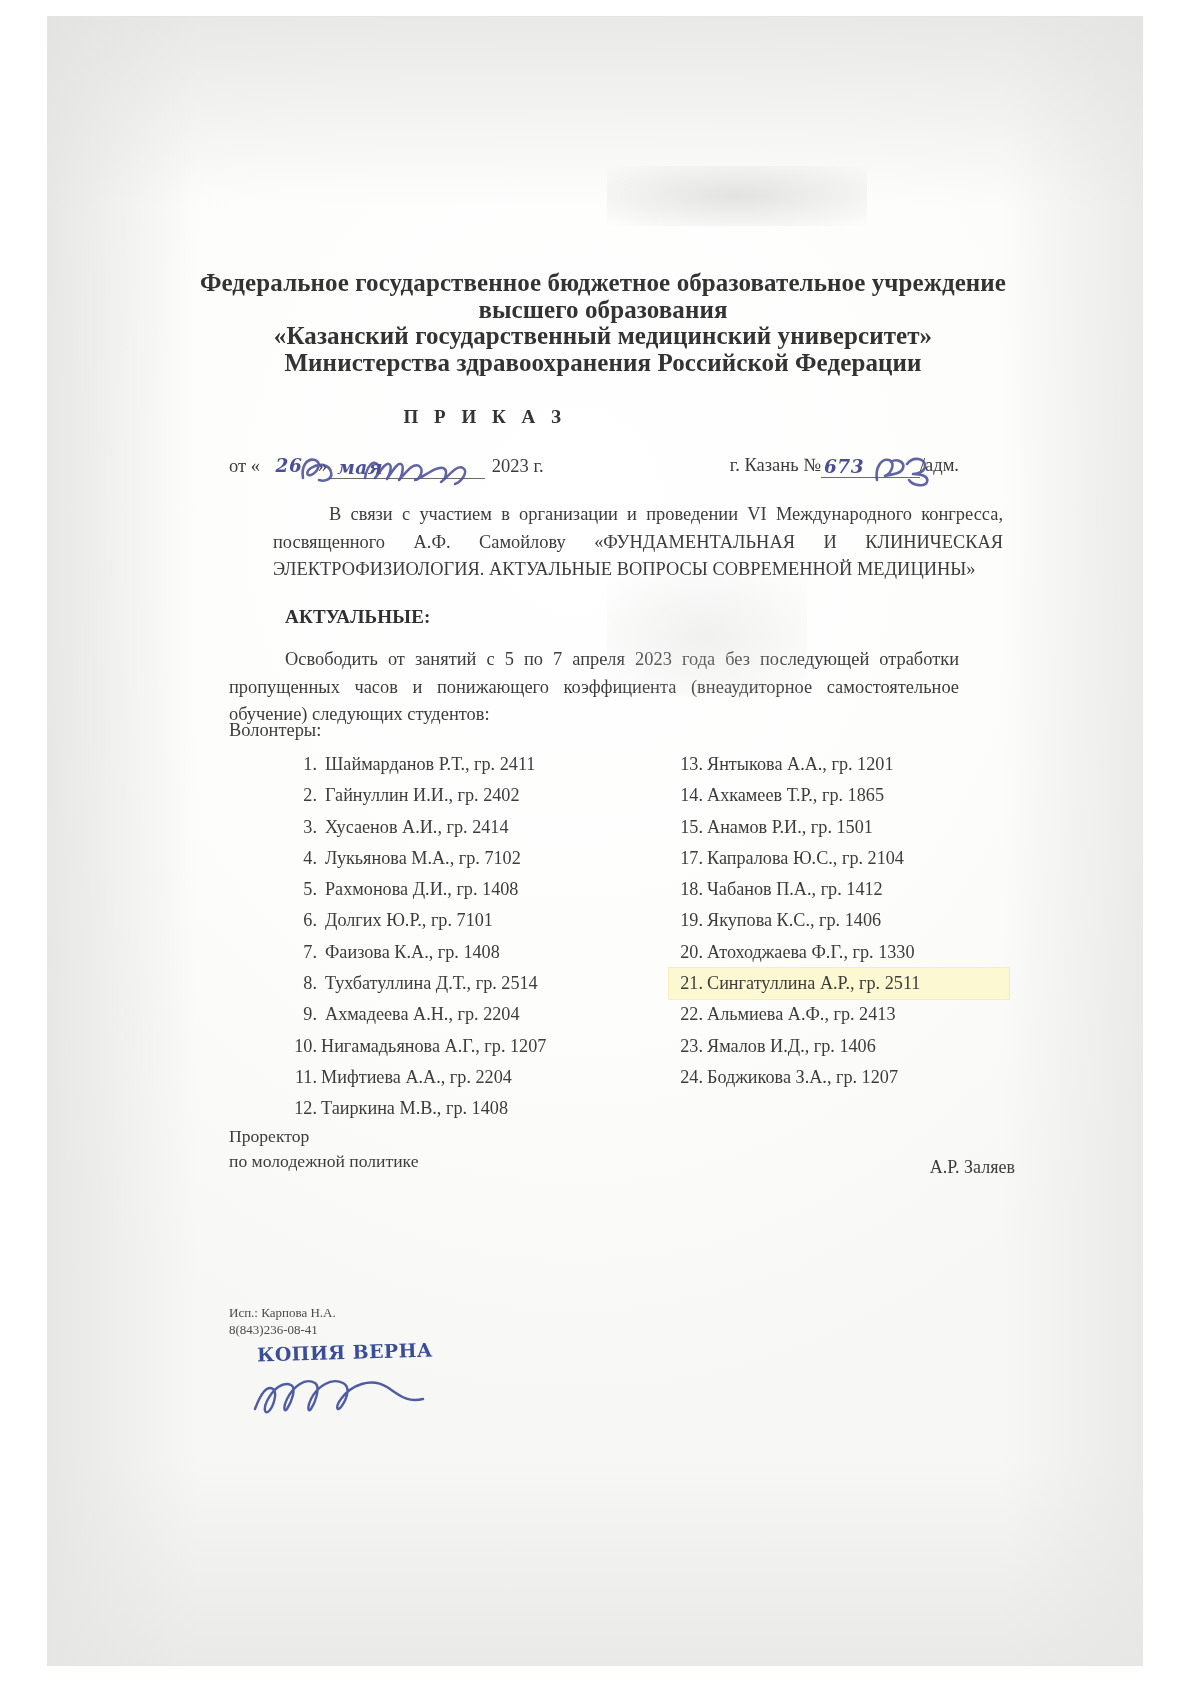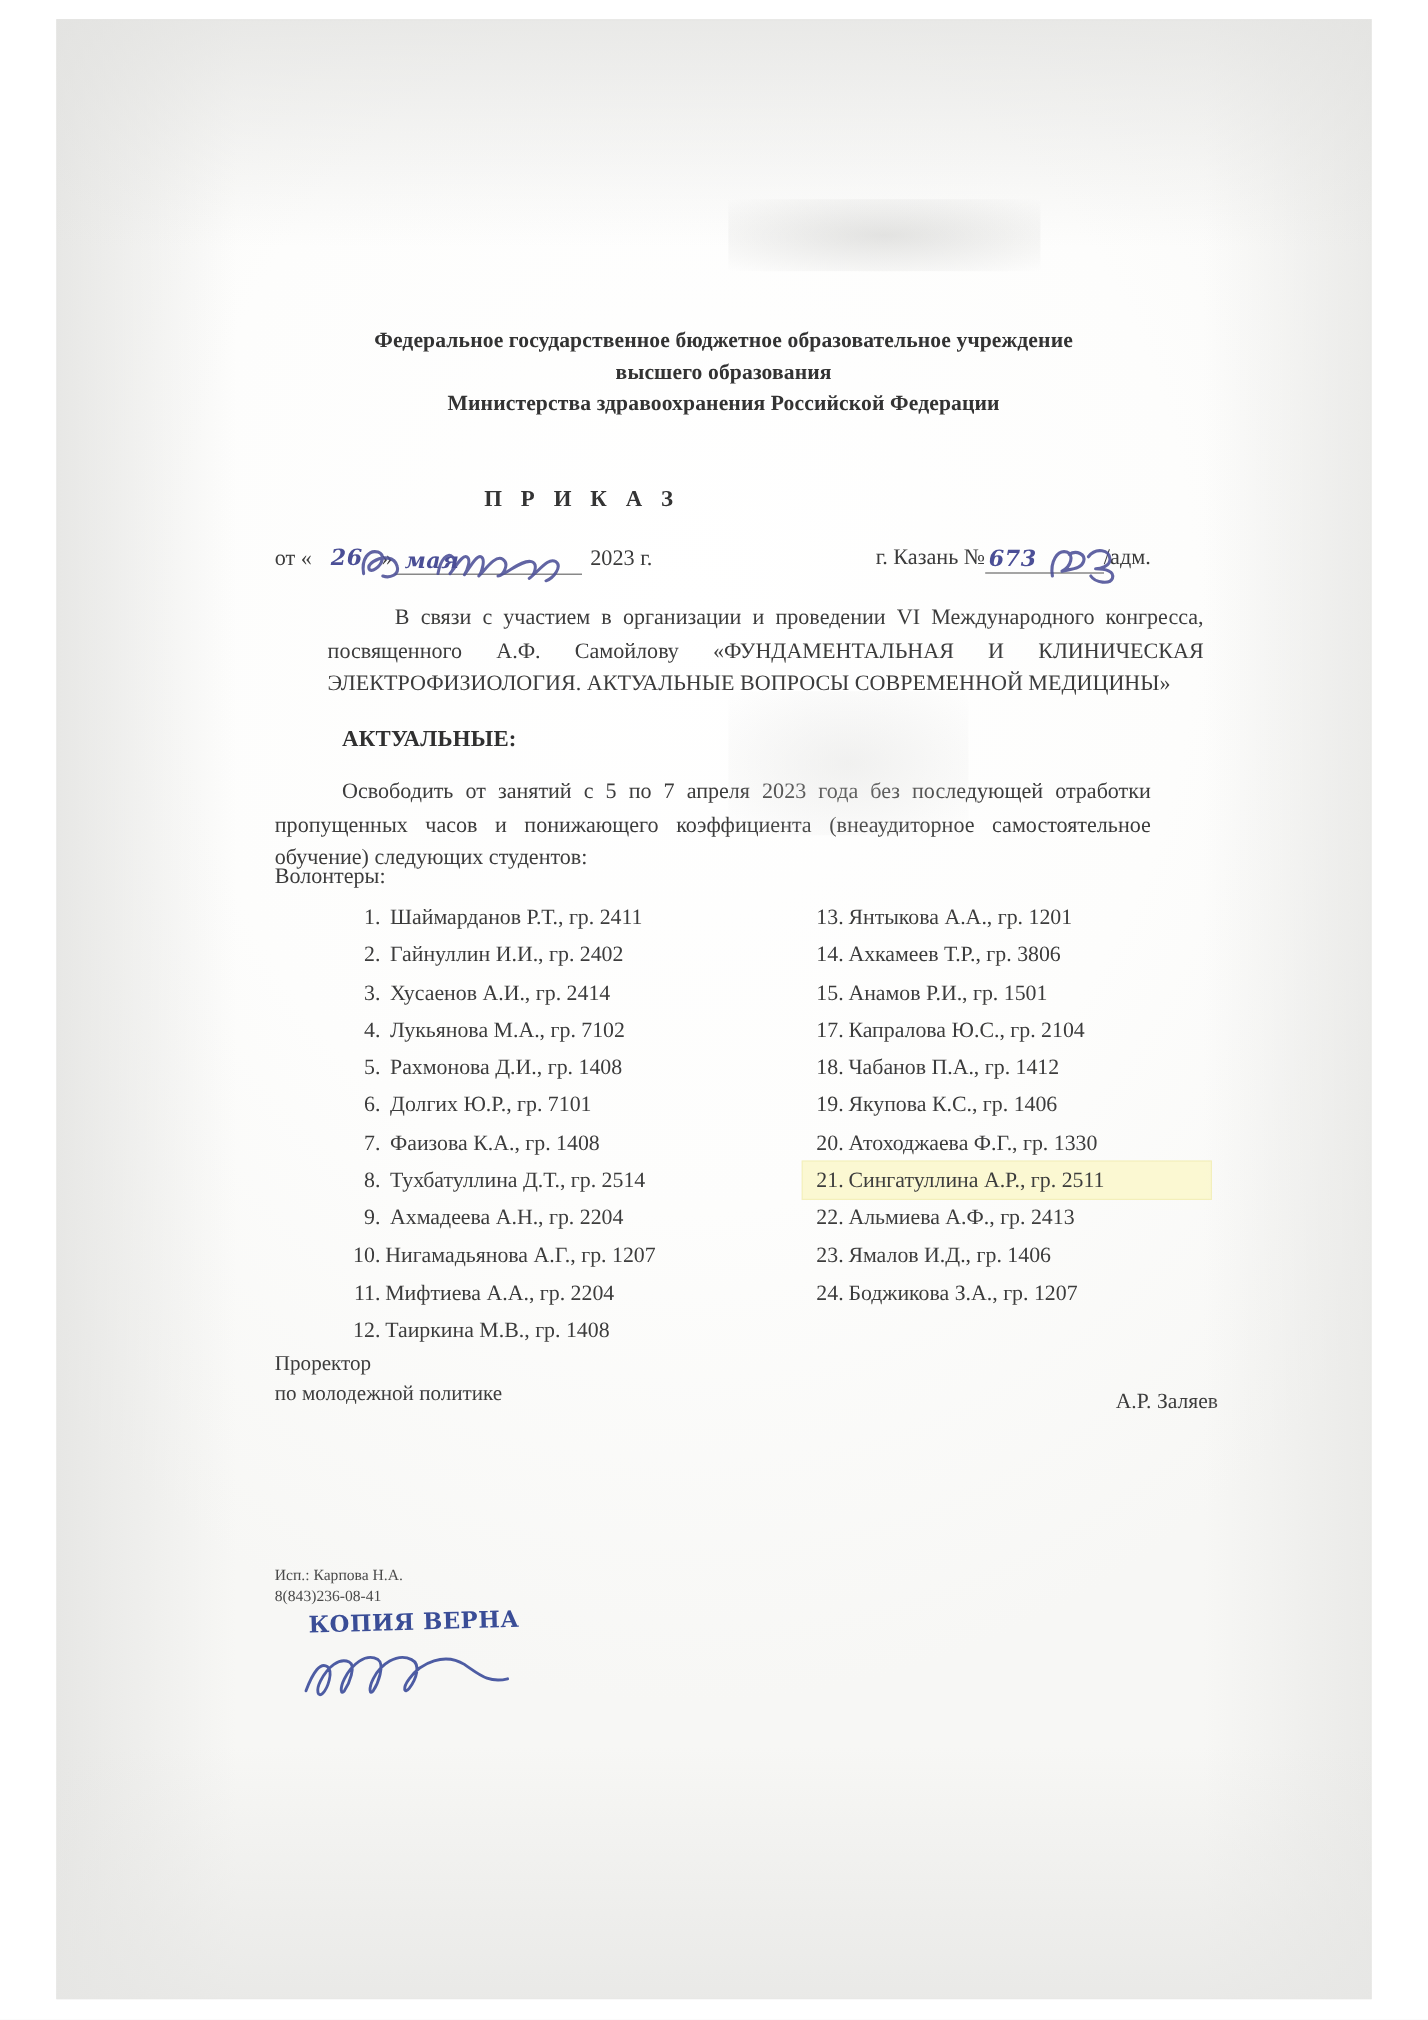--- a/index.html
+++ b/index.html
@@ -84,21 +84,21 @@
     color: #3d3d3d;
   }
 
   .header-block {
     position: absolute;
     left: 0;
     top: 254px;
     width: 1112px;
     text-align: center;
     font-weight: bold;
-    font-size: 18px;
+    font-size: 25px;
     line-height: 26.5px;
     color: #333333;
     letter-spacing: .1px;
   }
   .header-block .ln { display: block; }
 
   .prikaz-word {
     position: absolute;
     left: 0;
     top: 390px;
@@ -283,20 +283,21 @@
 
 <div class="scan-backdrop"></div>
 
 <div class="page">
 
   <div class="doc">
 
     <div class="header-block">
       <span class="ln">Федеральное государственное бюджетное образовательное учреждение</span>
       <span class="ln">высшего образования</span>
+      <span class="ln">«Казанский государственный медицинский университет»</span>
       <span class="ln">Министерства здравоохранения Российской Федерации</span>
     </div>
 
     <div class="prikaz-word">П Р И К А З</div>
 
     <div class="date-row">
       <span class="date-left">
         <span>от «</span><span class="blank-day hand">26</span><span>»</span><span class="blank-month hand">мая</span>&nbsp;<span>2023 г.</span>
       </span>
       <span class="date-right">
@@ -363,21 +364,21 @@
         </div>
     </div>
 
     <div class="list-col right">
       <div class="li wide">
           <span class="num">13.</span>
           <span class="txt">Янтыкова А.А., гр. 1201</span>
         </div>
       <div class="li wide">
           <span class="num">14.</span>
-          <span class="txt">Ахкамеев Т.Р., гр. 3806</span>
+          <span class="txt">Ахкамеев Т.Р., гр. 1865</span>
         </div>
       <div class="li wide">
           <span class="num">15.</span>
           <span class="txt">Анамов Р.И., гр. 1501</span>
         </div>
       <div class="li wide">
           <span class="num">17.</span>
           <span class="txt">Капралова Ю.С., гр. 2104</span>
         </div>
       <div class="li wide">

